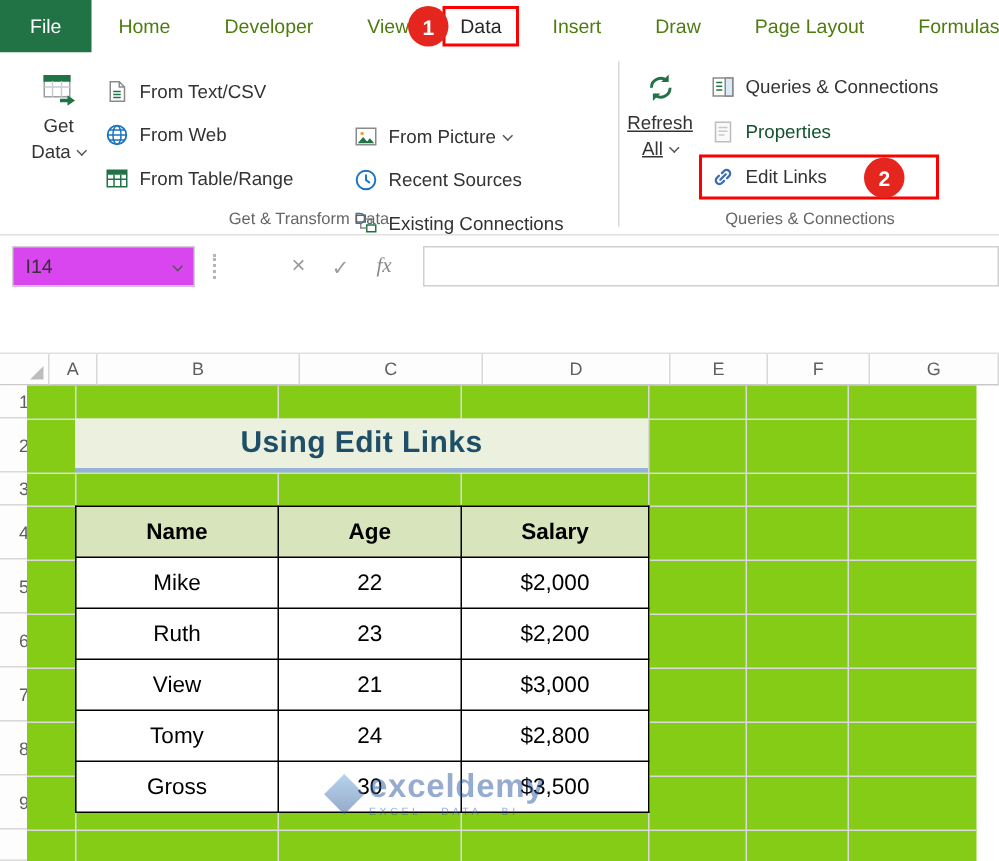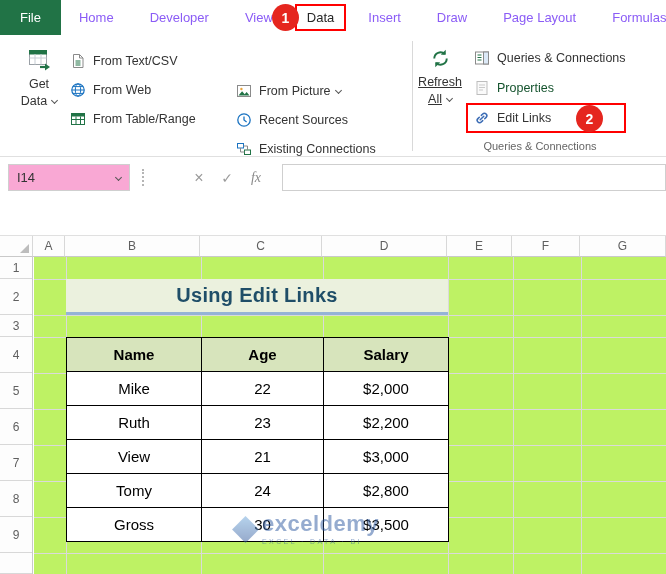--- a/index.html
+++ b/index.html
@@ -3,21 +3,21 @@
 <meta charset="utf-8">
 <style>
   *{box-sizing:border-box;margin:0;padding:0;}
   html,body{background:#fff;}
   .stage{position:relative;width:666px;height:574px;overflow:hidden;background:#fff;
          font-family:"Liberation Sans",sans-serif;color:#262626;}
 
   
   .tabbar{position:absolute;top:0;left:0;width:666px;height:35px;display:flex;align-items:stretch;
           background:#fff;font-size:13px;white-space:nowrap;}
-  .tab{flex:none;display:flex;align-items:center;padding:0 18px;color:#8b5cf6;}
+  .tab{flex:none;display:flex;align-items:center;padding:0 18px;color:#4d7c0f;}
   .tab-file{background:#217346;color:#fff;padding:0 20px;}
   .tab-data-wrap{flex:none;display:flex;align-items:center;margin:0 4px;}
   .tab-data{border:2px solid #ff0000;padding:4px 10px;color:#262626;}
   .step-circle{position:absolute;width:27px;height:27px;border-radius:50%;background:#e5261f;color:#fff;
                font-weight:bold;font-size:14px;display:flex;align-items:center;justify-content:center;z-index:6;}
   #circle1{left:272px;top:4px;}
 
   
   .ribbon{position:absolute;top:35px;left:0;width:666px;height:122px;background:#fff;
           border-bottom:1px solid #e0e0e0;font-size:12.5px;color:#333;}
@@ -38,21 +38,21 @@
          transform:rotate(45deg);margin-left:5px;vertical-align:2px;}
   .vsep{position:absolute;left:412px;top:6px;height:110px;border-left:1px solid #d9d9d9;}
   .group-label{position:absolute;bottom:4px;font-size:11px;color:#666;text-align:center;}
   #glabel1{left:0;width:412px;}
   #glabel2{left:414px;width:252px;}
   #circle2{left:576px;top:70px;}
 
   
   .formula-row{position:absolute;top:164px;left:0;width:666px;height:30px;}
   .name-box{position:absolute;left:8px;top:0;width:122px;height:27px;border:1px solid #cfcfcf;
-            display:flex;align-items:center;padding:0 8px;font-size:13px;color:#333;background:#f9a8d4;}
+            display:flex;align-items:center;padding:0 8px;font-size:13px;color:#333;background:#d946ef;}
   .name-box .caret{margin-left:auto;}
   .dots{position:absolute;left:142px;top:5px;height:17px;border-left:2px dotted #b5b5b5;}
   .fbtn{position:absolute;top:0;height:27px;display:flex;align-items:center;justify-content:center;color:#9b9b9b;}
   #btn-cancel{left:186px;width:26px;font-size:16px;}
   #btn-check{left:214px;width:26px;font-size:14px;}
   #btn-fx{left:242px;width:28px;font-style:italic;font-size:14px;color:#8a8a8a;font-family:"Liberation Serif",serif;}
   .formula-input{position:absolute;left:282px;top:0;width:384px;height:27px;border:1px solid #cfcfcf;background:#fff;}
 
   
   .sheet{position:absolute;top:235px;left:0;width:666px;height:339px;}
@@ -61,21 +61,21 @@
   .ch{flex:none;border-right:1px solid #d8d8d8;border-bottom:1px solid #c9c9c9;display:flex;align-items:center;
       justify-content:center;font-size:12px;color:#5f5f5f;}
   .corner{position:relative;}
   .corner::after{content:"";position:absolute;right:3px;bottom:3px;border-left:9px solid transparent;
                  border-bottom:9px solid #bdbdbd;}
   .gutter{position:absolute;top:22px;left:0;width:33px;height:317px;display:flex;flex-direction:column;
           background:#fdfdfd;border-right:1px solid #c9c9c9;}
   .rh{flex:none;border-bottom:1px solid #d8d8d8;display:flex;align-items:center;justify-content:center;
       font-size:12px;color:#5f5f5f;}
   .rh-fill{flex:1;}
-  .body{position:absolute;top:22px;left:34px;width:633px;height:317px;overflow:hidden;background:#bef264;}
+  .body{position:absolute;top:22px;left:18px;width:633px;height:317px;overflow:hidden;background:#84cc16;}
   .vline{position:absolute;top:0;height:100%;width:1px;background:#dadada;z-index:0;}
   .hline{position:absolute;left:0;width:100%;height:1px;background:#dadada;z-index:0;}
   .title-cell{position:absolute;left:32px;top:22px;width:382px;height:36px;background:#EBF1DE;
               border-bottom:3px solid #95B3D7;z-index:1;display:flex;align-items:center;justify-content:center;
               font-size:20px;font-weight:bold;color:#1F4E68;letter-spacing:0.3px;}
   .data-table{position:absolute;left:32px;top:80px;z-index:1;border-collapse:collapse;font-size:15px;color:#000;}
   .data-table th,.data-table td{border:1.5px solid #000;text-align:center;background:#fff;height:34px;padding:0;}
   .data-table th{background:#D7E4BC;font-weight:bold;font-size:15px;}
   .watermark{position:absolute;left:202px;top:256px;z-index:2;opacity:0.5;display:flex;align-items:center;
              gap:7px;pointer-events:none;}
@@ -178,20 +178,21 @@
           <svg width="16" height="16" viewBox="0 0 16 16">
               <rect x="1.5" y="2.5" width="6" height="4.5" fill="#fff" stroke="#1a73c1"></rect>
               <rect x="8.5" y="9" width="6" height="4.5" fill="#fff" stroke="#217346"></rect>
               <path d="M4.5 7v4h4M11.5 9V5h-4" fill="none" stroke="#8a8a8a"></path>
             </svg>
         </span>
         <span>Existing Connections</span>
       </div>
     </div>
 
+    <div class="group-label" id="glabel1">Get &amp; Transform Data</div>
     <div class="vsep"></div>
 
     <div class="big-btn" id="refresh-all">
       <span class="icon">
         <svg width="23" height="23" viewBox="0 0 24 24">
           <path d="M5.5 12a6.5 6.5 0 0 1 11-4.7" fill="none" stroke="#217346" stroke-width="2"></path>
           <path d="M17.5 2.8v5.2h-5.2z" fill="#217346"></path>
           <path d="M18.5 12a6.5 6.5 0 0 1-11 4.7" fill="none" stroke="#217346" stroke-width="2"></path>
           <path d="M6.5 21.2V16h5.2z" fill="#217346"></path>
         </svg>

